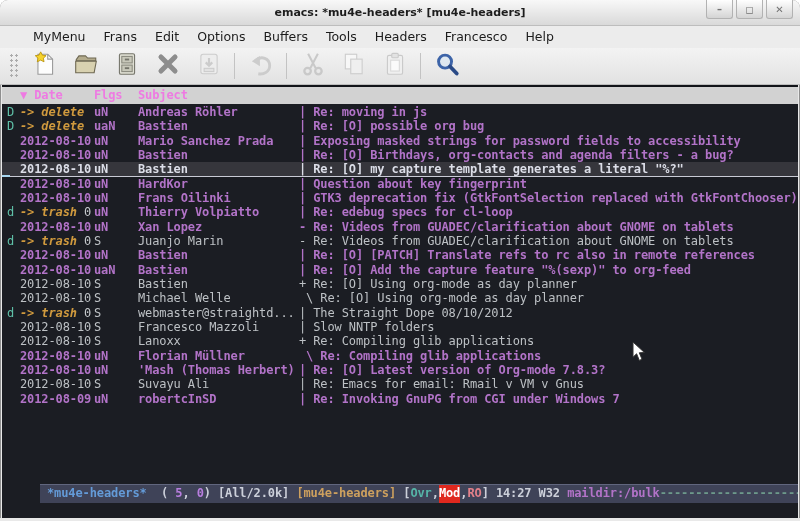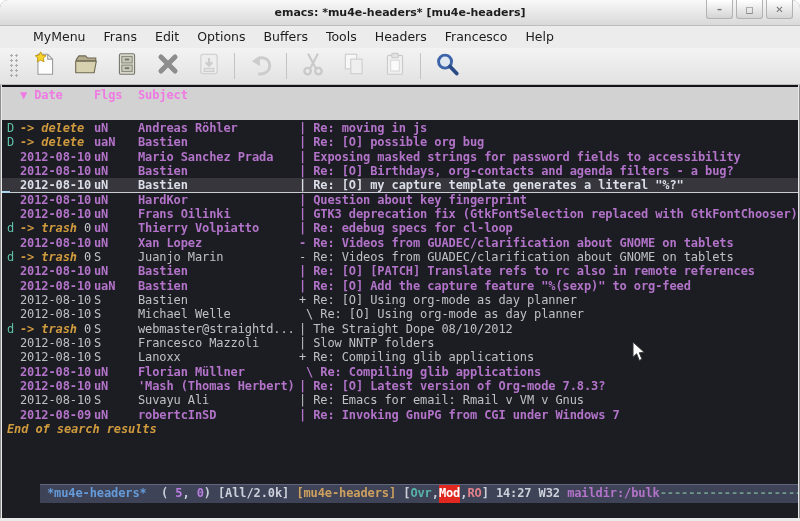--- a/index.html
+++ b/index.html
@@ -14,21 +14,21 @@
   .menubar{height:22px;background:#ececec;display:flex;align-items:center;padding-left:24px;font-size:12.5px;color:#1c1c1c;flex:none;}
   .menu-item{padding:0 9px;line-height:22px;}
   
   .toolbar{height:36px;background:linear-gradient(#f3f3f3,#e2e2e2);border-bottom:1px solid #bcbcbc;display:flex;align-items:center;padding-left:4px;flex:none;}
   .grip{width:10px;height:26px;margin:0 5px;background-image:radial-gradient(circle,#ababab 1.1px,transparent 1.3px);background-size:5px 5px;}
   .tb-btn{width:41px;height:32px;display:flex;align-items:center;justify-content:center;}
   .tb-sep{width:1px;height:26px;background:#c3c3c3;margin:0 5px;}
   
   .emacs{flex:1;display:flex;flex-direction:column;background:#1b1d23;margin:0 2px;border-top:2px solid #111318;overflow:hidden;}
   .mono{font-family:"DejaVu Sans Mono",monospace;font-size:12px;letter-spacing:-0.1px;white-space:pre;}
-  .header-line{height:33px;line-height:17px;background:#d2d2d2;color:#ee7ae2;font-weight:bold;display:flex;padding-left:5px;flex:none;}
+  .header-line{height:17px;line-height:17px;background:#d2d2d2;color:#ee7ae2;font-weight:bold;display:flex;padding-left:5px;flex:none;}
   .c-mark{width:13px;overflow:hidden;}
   .c-date{width:74px;overflow:hidden;}
   .c-flags{width:44px;overflow:hidden;}
   .c-from{width:161px;overflow:hidden;}
   .c-subject{flex:1;overflow:hidden;}
   .msg-list{padding-top:1px;flex:none;}
   .row{display:flex;height:14.33px;line-height:14.5px;padding-left:5px;font-weight:bold;box-sizing:border-box;}
   .row.unread{color:#b273c8;}
   .row.seen{color:#bdc1c5;font-weight:normal;}
   .row.current{color:#dcdee8;background:#36363c;border-bottom:1px solid #c9cbd5;position:relative;}
@@ -159,21 +159,20 @@
     </div>
 
   <div class="emacs">
     <div class="header-line mono">
       <span class="c-mark"></span>
       <span class="c-date">▼ Date</span>
       <span class="c-flags">Flgs</span>
       <span class="c-subject">Subject</span>
     </div>
     <div class="msg-list mono"><div class="row unread"><span class="c-mark">D</span><span class="c-date"><span class="ov">-&gt; delete</span></span><span class="c-flags">uN</span><span class="c-from">Andreas Röhler</span><span class="c-subject">| Re: moving in js</span></div><div class="row unread"><span class="c-mark">D</span><span class="c-date"><span class="ov">-&gt; delete</span></span><span class="c-flags">uaN</span><span class="c-from">Bastien</span><span class="c-subject">| Re: [O] possible org bug</span></div><div class="row unread"><span class="c-mark"></span><span class="c-date">2012-08-10</span><span class="c-flags">uN</span><span class="c-from">Mario Sanchez Prada</span><span class="c-subject">| Exposing masked strings for password fields to accessibility</span></div><div class="row unread"><span class="c-mark"></span><span class="c-date">2012-08-10</span><span class="c-flags">uN</span><span class="c-from">Bastien</span><span class="c-subject">| Re: [O] Birthdays, org-contacts and agenda filters - a bug?</span></div><div class="row current"><span class="c-mark"></span><span class="c-date">2012-08-10</span><span class="c-flags">uN</span><span class="c-from">Bastien</span><span class="c-subject">| Re: [O] my capture template generates a literal "%?"</span><span class="point-cursor"></span></div><div class="row unread"><span class="c-mark"></span><span class="c-date">2012-08-10</span><span class="c-flags">uN</span><span class="c-from">HardKor</span><span class="c-subject">| Question about key fingerprint</span></div><div class="row unread"><span class="c-mark"></span><span class="c-date">2012-08-10</span><span class="c-flags">uN</span><span class="c-from">Frans Oilinki</span><span class="c-subject">| GTK3 deprecation fix (GtkFontSelection replaced with GtkFontChooser)</span></div><div class="row unread"><span class="c-mark">d</span><span class="c-date"><span class="ov">-&gt; trash</span><span class="date-rest"> 0</span></span><span class="c-flags">uN</span><span class="c-from">Thierry Volpiatto</span><span class="c-subject">| Re: edebug specs for cl-loop</span></div><div class="row unread"><span class="c-mark"></span><span class="c-date">2012-08-10</span><span class="c-flags">uN</span><span class="c-from">Xan Lopez</span><span class="c-subject">- Re: Videos from GUADEC/clarification about GNOME on tablets</span></div><div class="row seen"><span class="c-mark">d</span><span class="c-date"><span class="ov">-&gt; trash</span><span class="date-rest"> 0</span></span><span class="c-flags">S</span><span class="c-from">Juanjo Marin</span><span class="c-subject">- Re: Videos from GUADEC/clarification about GNOME on tablets</span></div><div class="row unread"><span class="c-mark"></span><span class="c-date">2012-08-10</span><span class="c-flags">uN</span><span class="c-from">Bastien</span><span class="c-subject">| Re: [O] [PATCH] Translate refs to rc also in remote references</span></div><div class="row unread"><span class="c-mark"></span><span class="c-date">2012-08-10</span><span class="c-flags">uaN</span><span class="c-from">Bastien</span><span class="c-subject">| Re: [O] Add the capture feature "%(sexp)" to org-feed</span></div><div class="row seen"><span class="c-mark"></span><span class="c-date">2012-08-10</span><span class="c-flags">S</span><span class="c-from">Bastien</span><span class="c-subject">+ Re: [O] Using org-mode as day planner</span></div><div class="row seen"><span class="c-mark"></span><span class="c-date">2012-08-10</span><span class="c-flags">S</span><span class="c-from">Michael Welle</span><span class="c-subject"> \ Re: [O] Using org-mode as day planner</span></div><div class="row seen"><span class="c-mark">d</span><span class="c-date"><span class="ov">-&gt; trash</span><span class="date-rest"> 0</span></span><span class="c-flags">S</span><span class="c-from">webmaster@straightd...</span><span class="c-subject">| The Straight Dope 08/10/2012</span></div><div class="row seen"><span class="c-mark"></span><span class="c-date">2012-08-10</span><span class="c-flags">S</span><span class="c-from">Francesco Mazzoli</span><span class="c-subject">| Slow NNTP folders</span></div><div class="row seen"><span class="c-mark"></span><span class="c-date">2012-08-10</span><span class="c-flags">S</span><span class="c-from">Lanoxx</span><span class="c-subject">+ Re: Compiling glib applications</span></div><div class="row unread"><span class="c-mark"></span><span class="c-date">2012-08-10</span><span class="c-flags">uN</span><span class="c-from">Florian Müllner</span><span class="c-subject"> \ Re: Compiling glib applications</span></div><div class="row unread"><span class="c-mark"></span><span class="c-date">2012-08-10</span><span class="c-flags">uN</span><span class="c-from">'Mash (Thomas Herbert)</span><span class="c-subject">| Re: [O] Latest version of Org-mode 7.8.3?</span></div><div class="row seen"><span class="c-mark"></span><span class="c-date">2012-08-10</span><span class="c-flags">S</span><span class="c-from">Suvayu Ali</span><span class="c-subject">| Re: Emacs for email: Rmail v VM v Gnus</span></div><div class="row unread"><span class="c-mark"></span><span class="c-date">2012-08-09</span><span class="c-flags">uN</span><span class="c-from">robertcInSD</span><span class="c-subject">| Re: Invoking GnuPG from CGI under Windows 7</span></div></div>
-    <div class="end-marker mono">End of search results</div>
     <div class="buf-spacer"></div>
     <div class="mode-line mono"><span class="ml-seg ml-buffer">*mu4e-headers*</span><span class="ml-seg ml-plain">  ( </span><span class="ml-seg ml-num">5</span><span class="ml-seg ml-plain">, </span><span class="ml-seg ml-num">0</span><span class="ml-seg ml-plain">) [All/2.0k] </span><span class="ml-seg ml-mode">[mu4e-headers]</span><span class="ml-seg ml-plain"> [</span><span class="ml-seg ml-ovr">Ovr</span><span class="ml-seg ml-plain">,</span><span class="ml-seg ml-mod">Mod</span><span class="ml-seg ml-plain">,</span><span class="ml-seg ml-ro">RO</span><span class="ml-seg ml-plain">] </span><span class="ml-seg ml-plain">14:27 W32 </span><span class="ml-seg ml-maildir">maildir:/bulk</span><span class="ml-seg ml-dashes">----------------------------------</span></div>
     <div class="echo-area"></div>
   </div>
 
   <div class="bottom-chrome"></div>
 </div>
 
 <svg class="mouse-cursor" width="14" height="21" viewBox="0 0 14 21">
   <path d="M1 1 L1 16.2 L4.6 12.8 L7.3 19.4 L10 18.2 L7.3 11.8 L12.4 11.5 Z" fill="#ffffff" stroke="#333333" stroke-width="1"></path>

